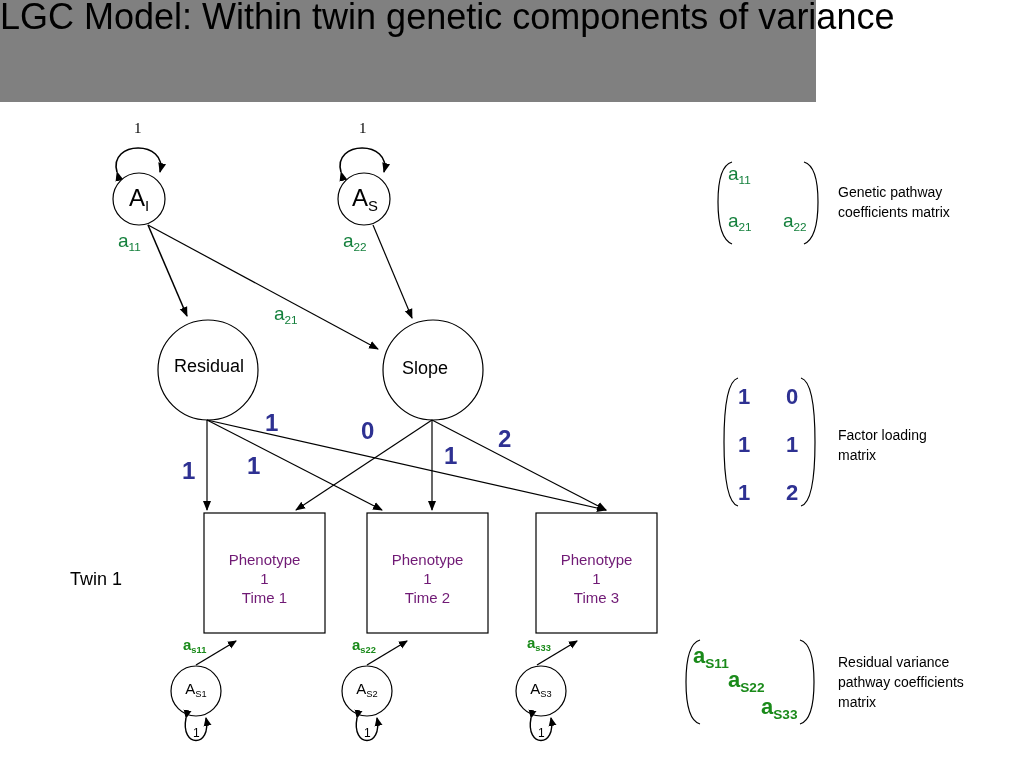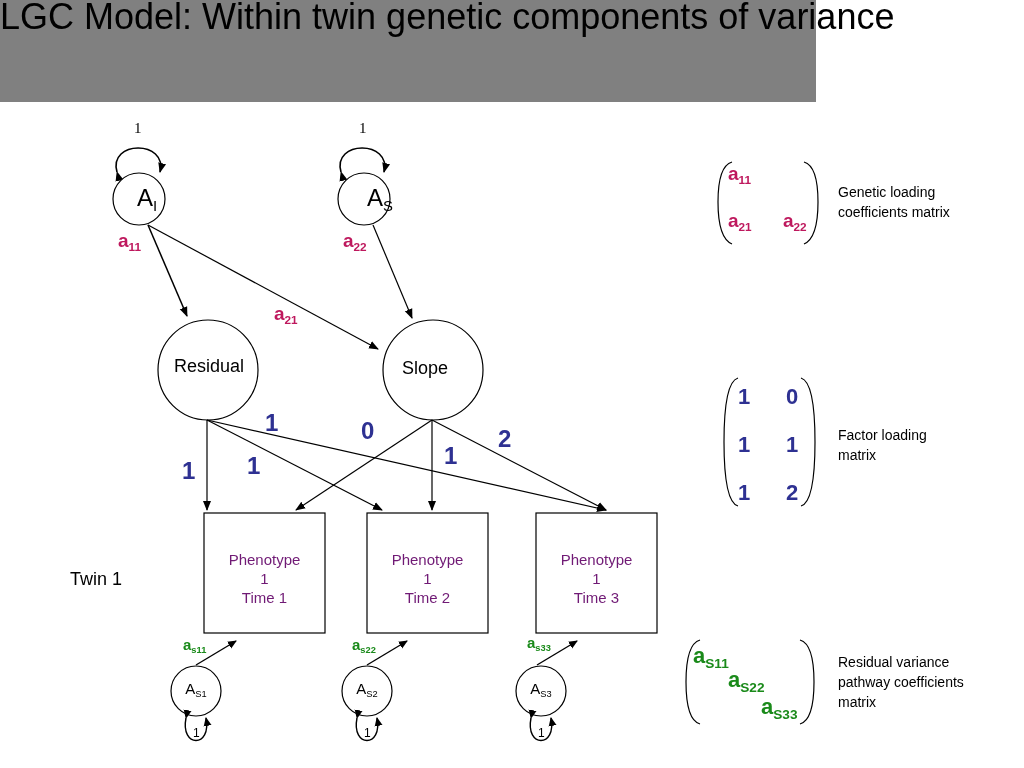--- a/index.html
+++ b/index.html
@@ -2,21 +2,21 @@
 <html><head>
 <meta charset="utf-8">
 <style>
   html, body { margin:0; padding:0; }
   body { width:1024px; height:768px; position:relative; background:#ffffff; overflow:hidden;
          font-family:"Liberation Sans", sans-serif; }
   .title-bar { position:absolute; left:0; top:0; width:816px; height:102px; background:#808080; }
   .title { position:absolute; left:0; top:-4px; font-size:36px; color:#000; white-space:nowrap; }
   svg { position:absolute; left:0; top:0; }
   .abs { position:absolute; white-space:nowrap; }
-  .red { color:#be185d; font-weight:bold; }
+  .red { color:#15803d; font-weight:normal; }
   .blue { color:#2e3192; font-weight:bold; }
   .green { color:#1a8a1a; font-weight:bold; }
   .nodelbl { text-align:center; font-size:18px; color:#000; }
   .boxlbl { text-align:center; font-size:15px; line-height:19px; color:#701a75; }
   .desc { font-size:14px; line-height:20px; color:#000; }
   sub { font-size:62%; vertical-align:-0.35em; }
 </style>
 </head>
 <body>
 
@@ -73,22 +73,22 @@
   <path d="M804,162 Q818,166 818,202 Q818,238 804,244" fill="none" stroke="#000" stroke-width="1.2"></path>
   <path d="M738,378 Q724,382 724,442 Q724,502 738,506" fill="none" stroke="#000" stroke-width="1.2"></path>
   <path d="M801,378 Q815,382 815,442 Q815,502 801,506" fill="none" stroke="#000" stroke-width="1.2"></path>
   <path d="M700,640 Q686,644 686,682 Q686,720 700,724" fill="none" stroke="#000" stroke-width="1.2"></path>
   <path d="M800,640 Q814,644 814,682 Q814,720 800,724" fill="none" stroke="#000" stroke-width="1.2"></path>
 </svg>
 
 <div class="abs" style="left:134px;top:120px;font-family:'Liberation Serif',serif;font-size:15px;">1</div>
 <div class="abs" style="left:359px;top:120px;font-family:'Liberation Serif',serif;font-size:15px;">1</div>
 
-<div class="abs nodelbl" style="left:113px;top:184px;width:52px;font-size:24px;padding-left:8px;"><span>A</span><sub>I</sub></div>
-<div class="abs nodelbl" style="left:342px;top:184px;width:32px;font-size:24px;padding-left:22px;"><span>A</span><sub>S</sub></div>
+<div class="abs nodelbl" style="left:113px;top:184px;width:52px;font-size:24px;"><span>A</span><sub>I</sub></div>
+<div class="abs nodelbl" style="left:327px;top:184px;width:32px;font-size:24px;padding-left:22px;"><span>A</span><sub>S</sub></div>
 
 <div class="abs red" style="left:118px;top:230px;font-size:19px;"><span>a</span><sub>11</sub></div>
 <div class="abs red" style="left:343px;top:230px;font-size:19px;"><span>a</span><sub>22</sub></div>
 <div class="abs red" style="left:274px;top:303px;font-size:19px;"><span>a</span><sub>21</sub></div>
 
 <div class="abs nodelbl" style="left:158px;top:356px;width:102px;">Residual</div>
 <div class="abs nodelbl" style="left:383px;top:358px;width:84px;">Slope</div>
 
 <div class="abs blue" style="left:182px;top:457px;font-size:24px;">1</div>
 <div class="abs blue" style="left:247px;top:452px;font-size:24px;">1</div>
@@ -124,21 +124,21 @@
 <div class="abs nodelbl" style="left:516px;top:680px;width:50px;font-size:15px;"><span>A</span><sub>S3</sub></div>
 
 <div class="abs" style="left:193px;top:726px;font-size:12px;">1</div>
 <div class="abs" style="left:364px;top:726px;font-size:12px;">1</div>
 <div class="abs" style="left:538px;top:726px;font-size:12px;">1</div>
 
 <div class="abs red" style="left:728px;top:163px;font-size:19px;"><span>a</span><sub>11</sub></div>
 <div class="abs red" style="left:728px;top:210px;font-size:19px;"><span>a</span><sub>21</sub></div>
 <div class="abs red" style="left:783px;top:210px;font-size:19px;"><span>a</span><sub>22</sub></div>
 <div class="abs desc" style="left:838px;top:182px;">
-  <div>Genetic loading</div>
+  <div>Genetic pathway</div>
     <div>coefficients matrix</div>
 </div>
 
 <div class="abs blue" style="left:738px;top:384px;font-size:22px;">1</div>
 <div class="abs blue" style="left:786px;top:384px;font-size:22px;">0</div>
 <div class="abs blue" style="left:738px;top:432px;font-size:22px;">1</div>
 <div class="abs blue" style="left:786px;top:432px;font-size:22px;">1</div>
 <div class="abs blue" style="left:738px;top:480px;font-size:22px;">1</div>
 <div class="abs blue" style="left:786px;top:480px;font-size:22px;">2</div>
 <div class="abs desc" style="left:838px;top:425px;">

